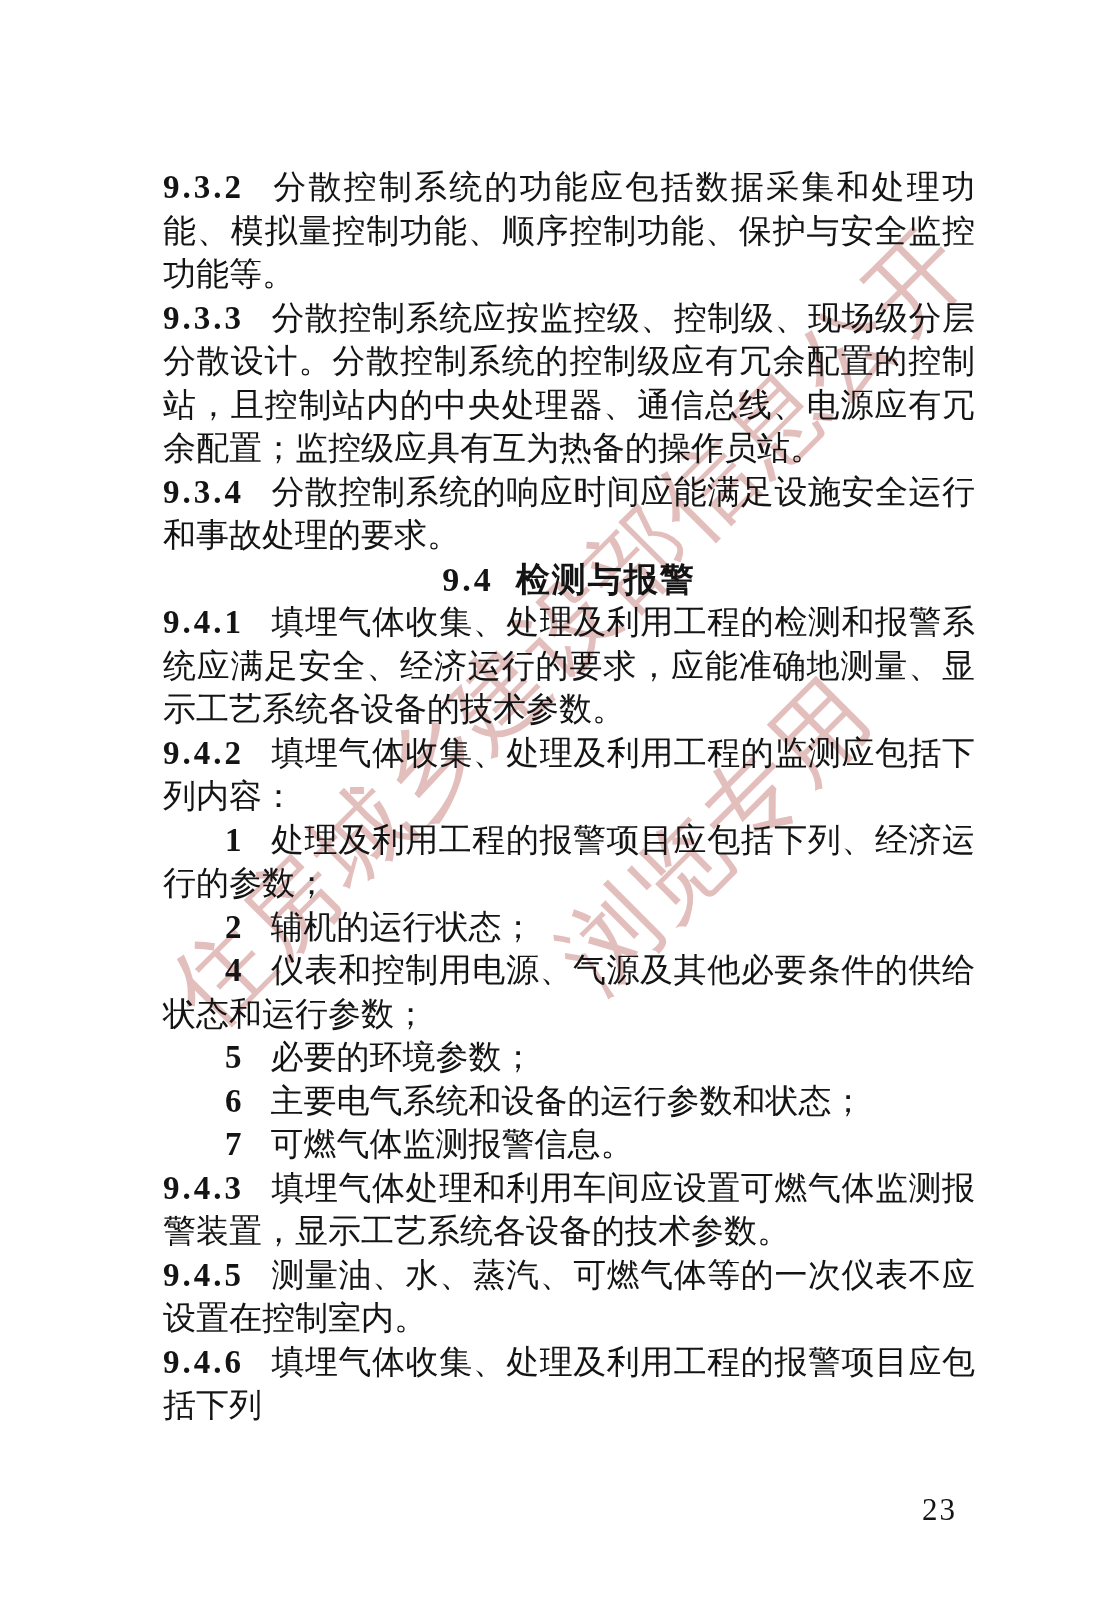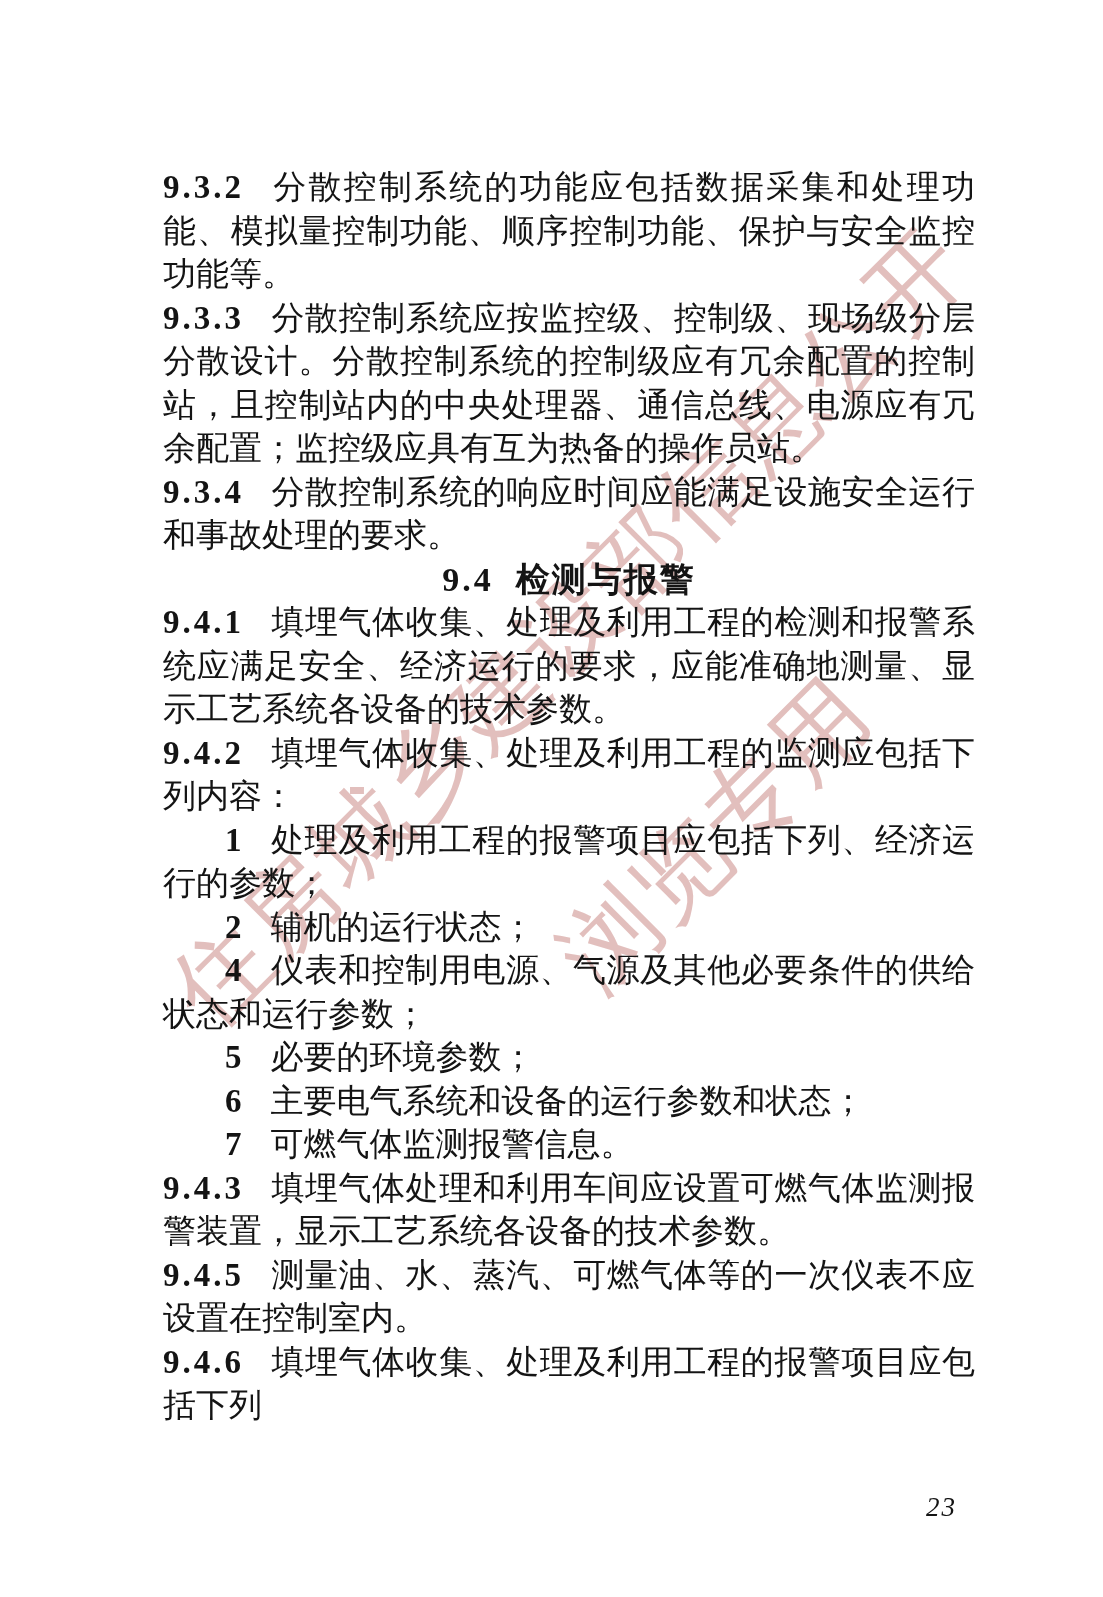--- a/index.html
+++ b/index.html
@@ -59,22 +59,21 @@
     letter-spacing:3px;
     margin-right:22px;
   }
   .heading .htitle {
     font-family:Liberation Sans, sans-serif;
     letter-spacing:2px;
   }
   .pageno {
     position:absolute;
     right:146px; top:1492px;
-    font-style:italic;
-    font-size:27px;
+    font-size:31px;
     letter-spacing:2px;
     z-index:2;
   }
 </style>
 </head>
 <body>
 
 <div class="page">
 
   <div class="watermark wm1">住房城乡建设部信息公开</div>

